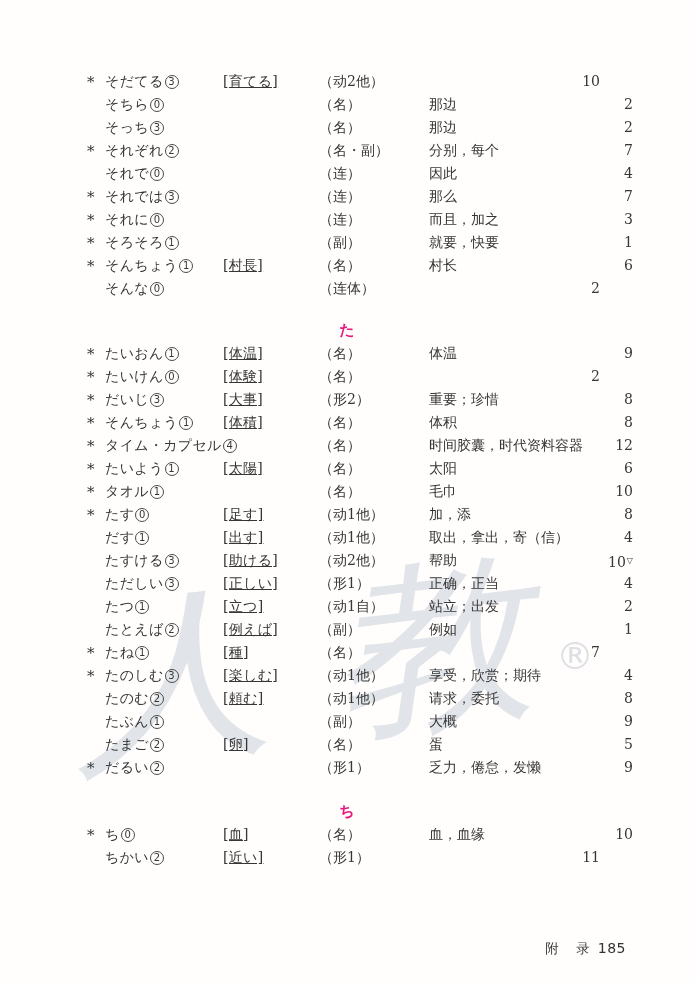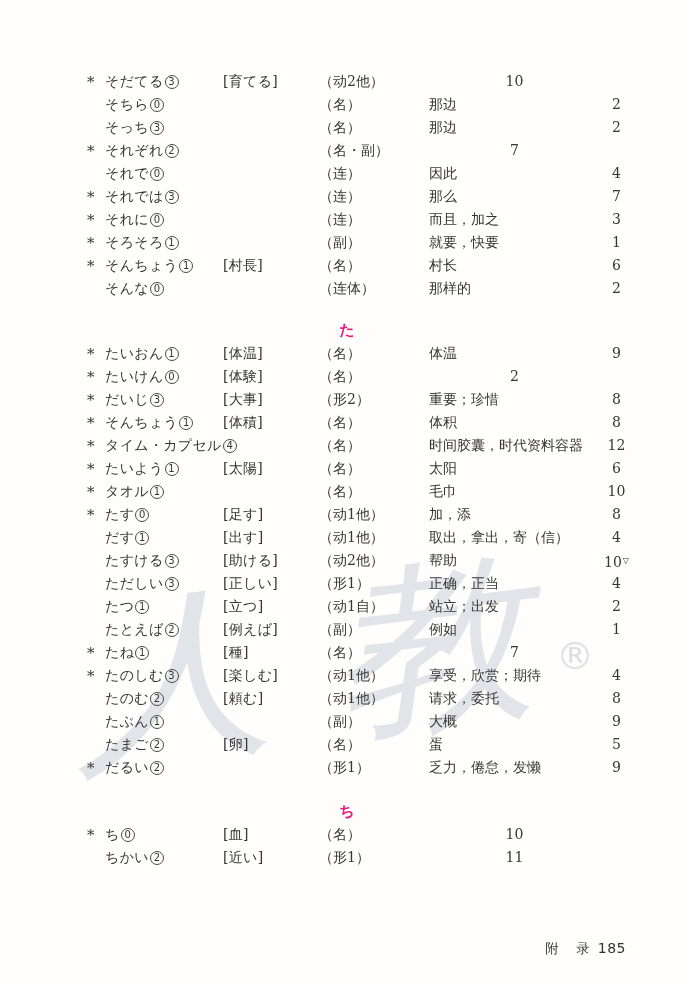--- a/index.html
+++ b/index.html
@@ -77,22 +77,22 @@
     width: 14px; height: 14px;
     border: 1px solid #4a4a4a;
     border-radius: 50%;
     font-size: 10px; line-height: 12px;
     text-align: center;
     vertical-align: 1px;
     margin-left: 1px;
     font-family: "DejaVu Sans", "Liberation Sans", sans-serif;
     color: var(--ink);
   }
-  .kanji { letter-spacing: 0.3px; }
-  .lesson { text-align: center; }
+  .kanji { letter-spacing: 0.3px; text-decoration: underline; }
+  .lesson { text-align: right; }
   .mark { font-size: 8px; vertical-align: 4px; margin-left: 1px; }
   .mark:empty { display: none; }
   
   .footer {
     position: absolute;
     top: 940px; right: 69px;
     z-index: 1;
     font-size: 13.5px;
     color: #3c3c3c;
     letter-spacing: 2px;
@@ -137,20 +137,21 @@
     <span class="c kanji"></span>
     <span class="c pos">（名）</span>
     <span class="c meaning">那边</span>
     <span class="c lesson"><span class="lesson-num">2</span></span>
   </div>
       <div class="row">
     <span class="c star">*</span>
     <span class="c kana"><span class="kana-text">それぞれ</span><span class="acc">2</span></span>
     <span class="c kanji"></span>
     <span class="c pos">（名・副）</span>
+    <span class="c meaning">分别，每个</span>
     <span class="c lesson"><span class="lesson-num">7</span></span>
   </div>
       <div class="row">
     <span class="c star"></span>
     <span class="c kana"><span class="kana-text">それで</span><span class="acc">0</span></span>
     <span class="c kanji"></span>
     <span class="c pos">（连）</span>
     <span class="c meaning">因此</span>
     <span class="c lesson"><span class="lesson-num">4</span></span>
   </div>
@@ -184,21 +185,20 @@
     <span class="c kanji">[村長]</span>
     <span class="c pos">（名）</span>
     <span class="c meaning">村长</span>
     <span class="c lesson"><span class="lesson-num">6</span></span>
   </div>
       <div class="row">
     <span class="c star"></span>
     <span class="c kana"><span class="kana-text">そんな</span><span class="acc">0</span></span>
     <span class="c kanji"></span>
     <span class="c pos">（连体）</span>
-    <span class="c meaning">那样的</span>
     <span class="c lesson"><span class="lesson-num">2</span></span>
   </div>
       <div class="section-header" style="margin-top: 19px;">た</div>
       <div class="row">
     <span class="c star">*</span>
     <span class="c kana"><span class="kana-text">たいおん</span><span class="acc">1</span></span>
     <span class="c kanji">[体温]</span>
     <span class="c pos">（名）</span>
     <span class="c meaning">体温</span>
     <span class="c lesson"><span class="lesson-num">9</span></span>
@@ -344,20 +344,21 @@
     <span class="c pos">（形1）</span>
     <span class="c meaning">乏力，倦怠，发懒</span>
     <span class="c lesson"><span class="lesson-num">9</span></span>
   </div>
       <div class="section-header" style="margin-top: 21px;">ち</div>
       <div class="row">
     <span class="c star">*</span>
     <span class="c kana"><span class="kana-text">ち</span><span class="acc">0</span></span>
     <span class="c kanji">[血]</span>
     <span class="c pos">（名）</span>
+    <span class="c meaning">血，血缘</span>
     <span class="c lesson"><span class="lesson-num">10</span></span>
   </div>
       <div class="row">
     <span class="c star"></span>
     <span class="c kana"><span class="kana-text">ちかい</span><span class="acc">2</span></span>
     <span class="c kanji">[近い]</span>
     <span class="c pos">（形1）</span>
     <span class="c lesson"><span class="lesson-num">11</span></span>
   </div>
     </div>

